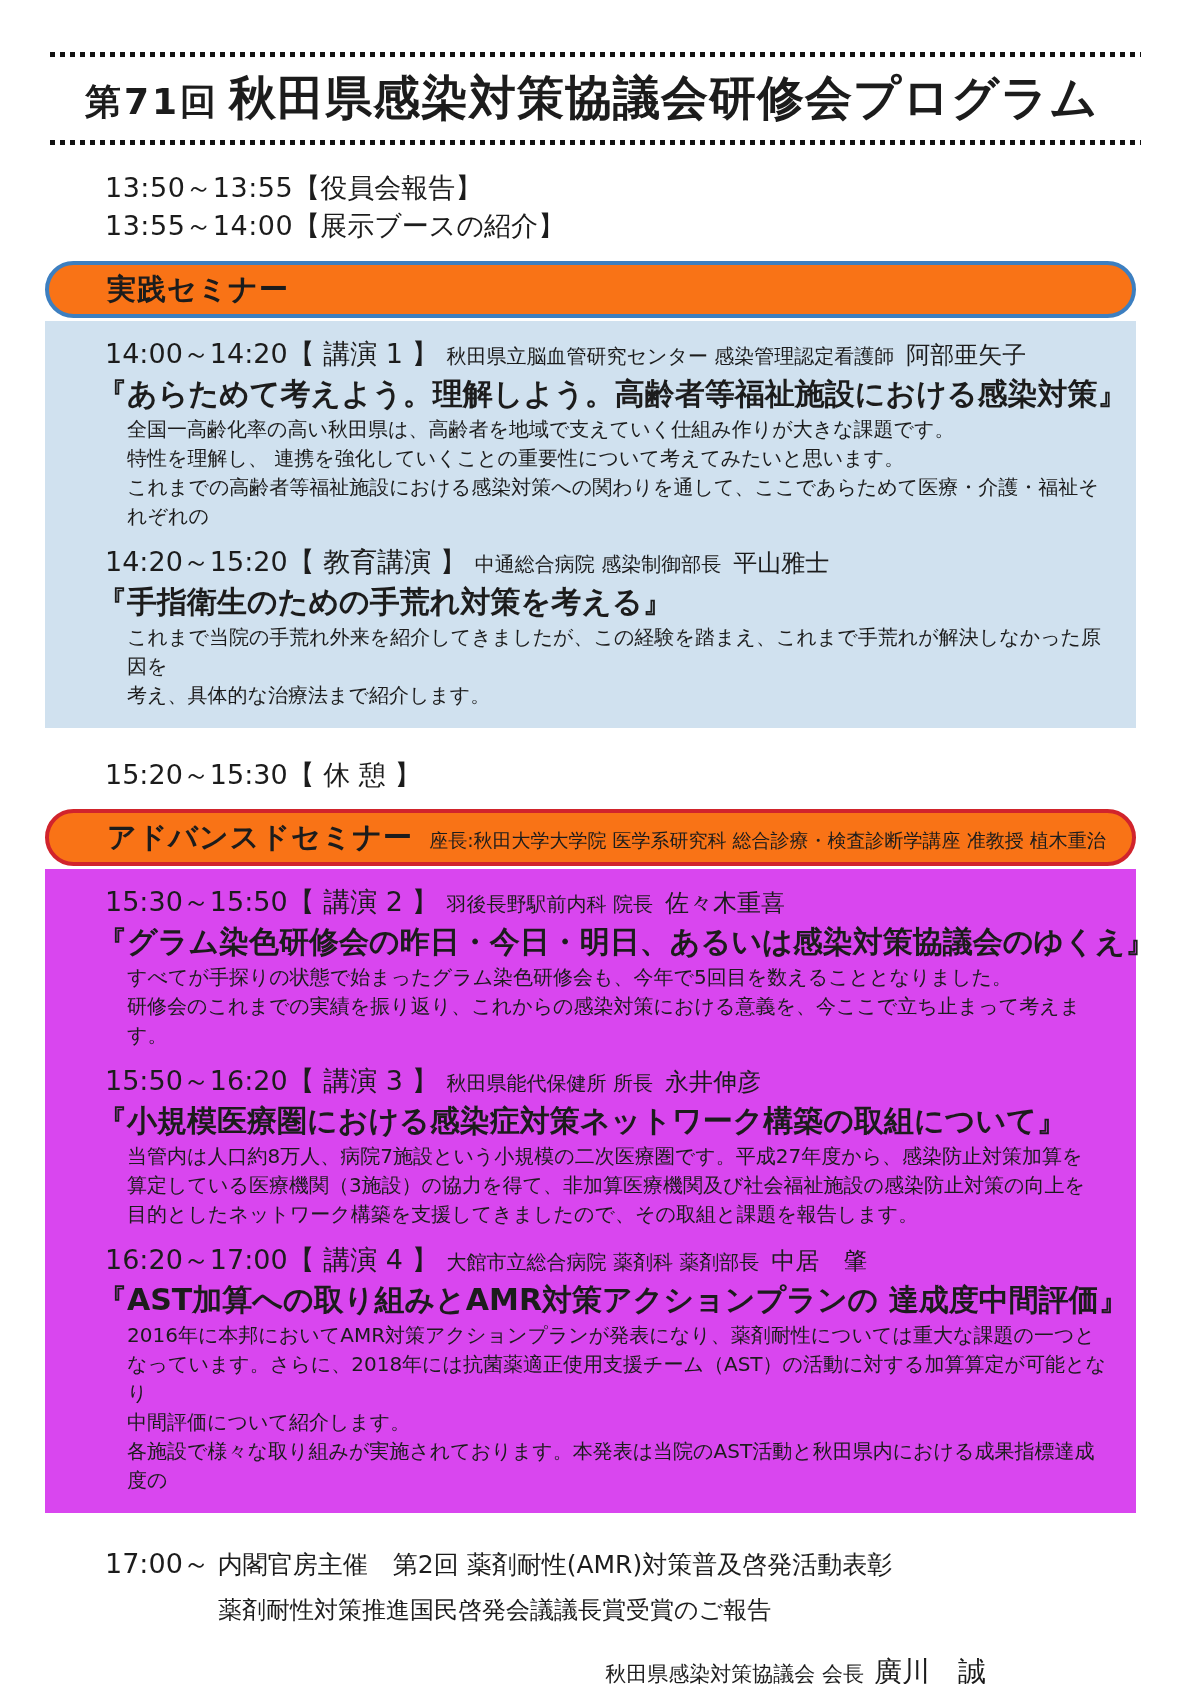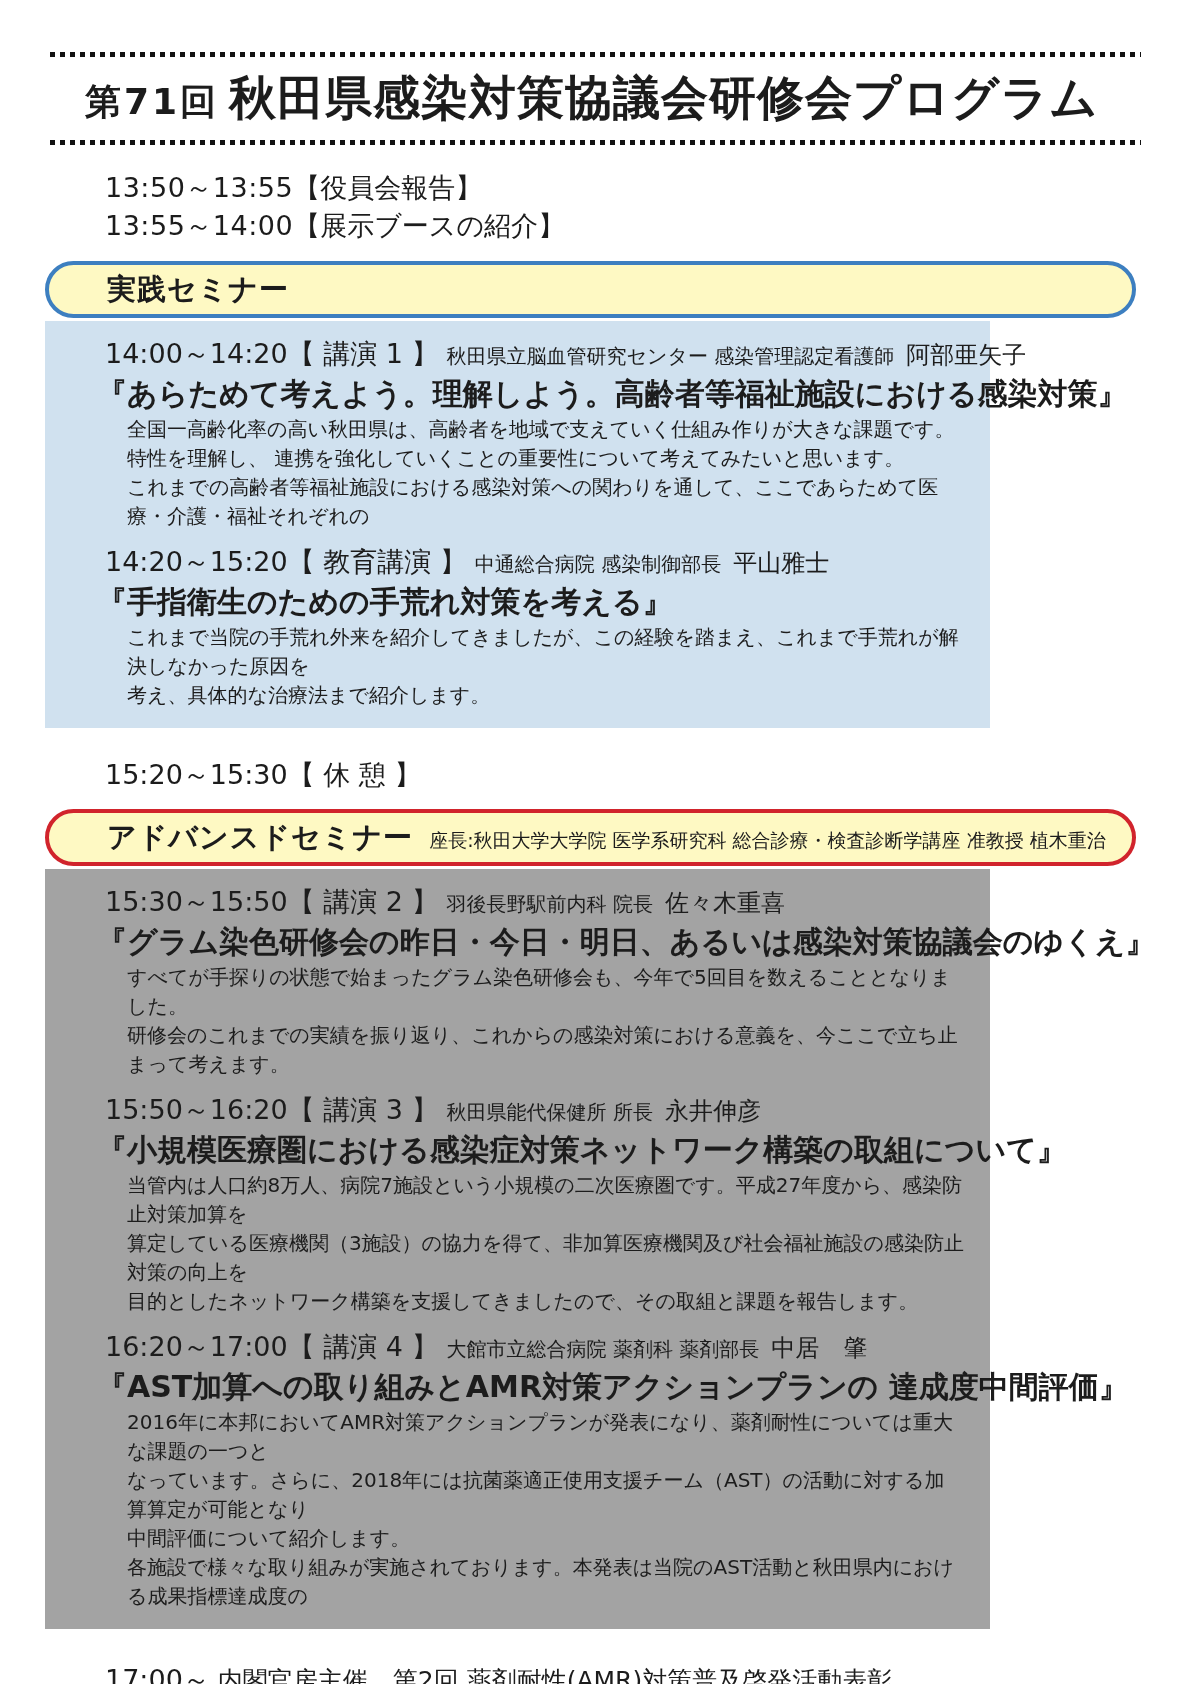--- a/index.html
+++ b/index.html
@@ -14,28 +14,28 @@
   }
   .dotted.top{margin-top:52px;}
   .title-row{margin:10px 0 10px 85px;white-space:nowrap;font-weight:700;}
   .title-prefix{font-size:36px;letter-spacing:3px;margin-right:10px;}
   .title-main{font-size:47px;letter-spacing:1px;}
   .pre-sessions{margin:24px 0 0 105px;font-size:27px;line-height:38px;}
   .pre-time{letter-spacing:0.5px;}
 
   .seminar-pill{
     box-sizing:border-box;margin:16px 0 3px 45px;width:1091px;height:57px;
-    border:4px solid #888;border-radius:29px;background:#fef9c3;
+    border:4px solid #888;border-radius:29px;background:#f97316;
     display:flex;align-items:center;padding-left:58px;white-space:nowrap;
   }
   .seminar-name{font-size:29px;font-weight:600;letter-spacing:1px;}
   .seminar-chair{font-size:19px;margin-left:16px;padding-top:7px;}
 
   .seminar-body{
-    box-sizing:border-box;margin-left:45px;width:945px;
+    box-sizing:border-box;margin-left:45px;width:1091px;
     padding:16px 26px 18px 60px;
   }
   .session{margin-bottom:14px;}
   .session:last-child{margin-bottom:0;}
   .session-head{font-size:27px;line-height:34px;white-space:nowrap;}
   .session-head .affil{font-size:20px;margin-left:8px;}
   .session-head .sname{font-size:24px;margin-left:12px;}
   .session-title{font-size:30px;font-weight:700;line-height:42px;margin-left:-8px;white-space:nowrap;}
   .session-desc{font-size:20px;line-height:29px;margin-left:22px;}
 
@@ -100,21 +100,21 @@
 </div>
 
 <div class="break-row">
   <span>15:20～15:30</span><span>【 休 憩 】</span>
 </div>
 
 <div class="seminar-pill" style="border-color: rgb(209, 36, 44);">
   <span class="seminar-name">アドバンスドセミナー</span>
   <span class="seminar-chair">座長:秋田大学大学院 医学系研究科 総合診療・検査診断学講座 准教授 植木重治</span>
 </div>
-<div class="seminar-body" style="background-color: #a3a3a3;">
+<div class="seminar-body" style="background-color: #d946ef;">
 
   <div class="session">
     <div class="session-head">
       <span class="time">15:30～15:50</span><span class="bracket">【 講演 2 】</span><span class="affil">羽後長野駅前内科 院長</span><span class="sname">佐々木重喜</span>
     </div>
     <div class="session-title">『グラム染色研修会の昨日・今日・明日、あるいは感染対策協議会のゆくえ』</div>
     <div class="session-desc">
       <div>すべてが手探りの状態で始まったグラム染色研修会も、今年で5回目を数えることとなりました。</div>
       <div>研修会のこれまでの実績を振り返り、これからの感染対策における意義を、今ここで立ち止まって考えます。</div>
     </div>

